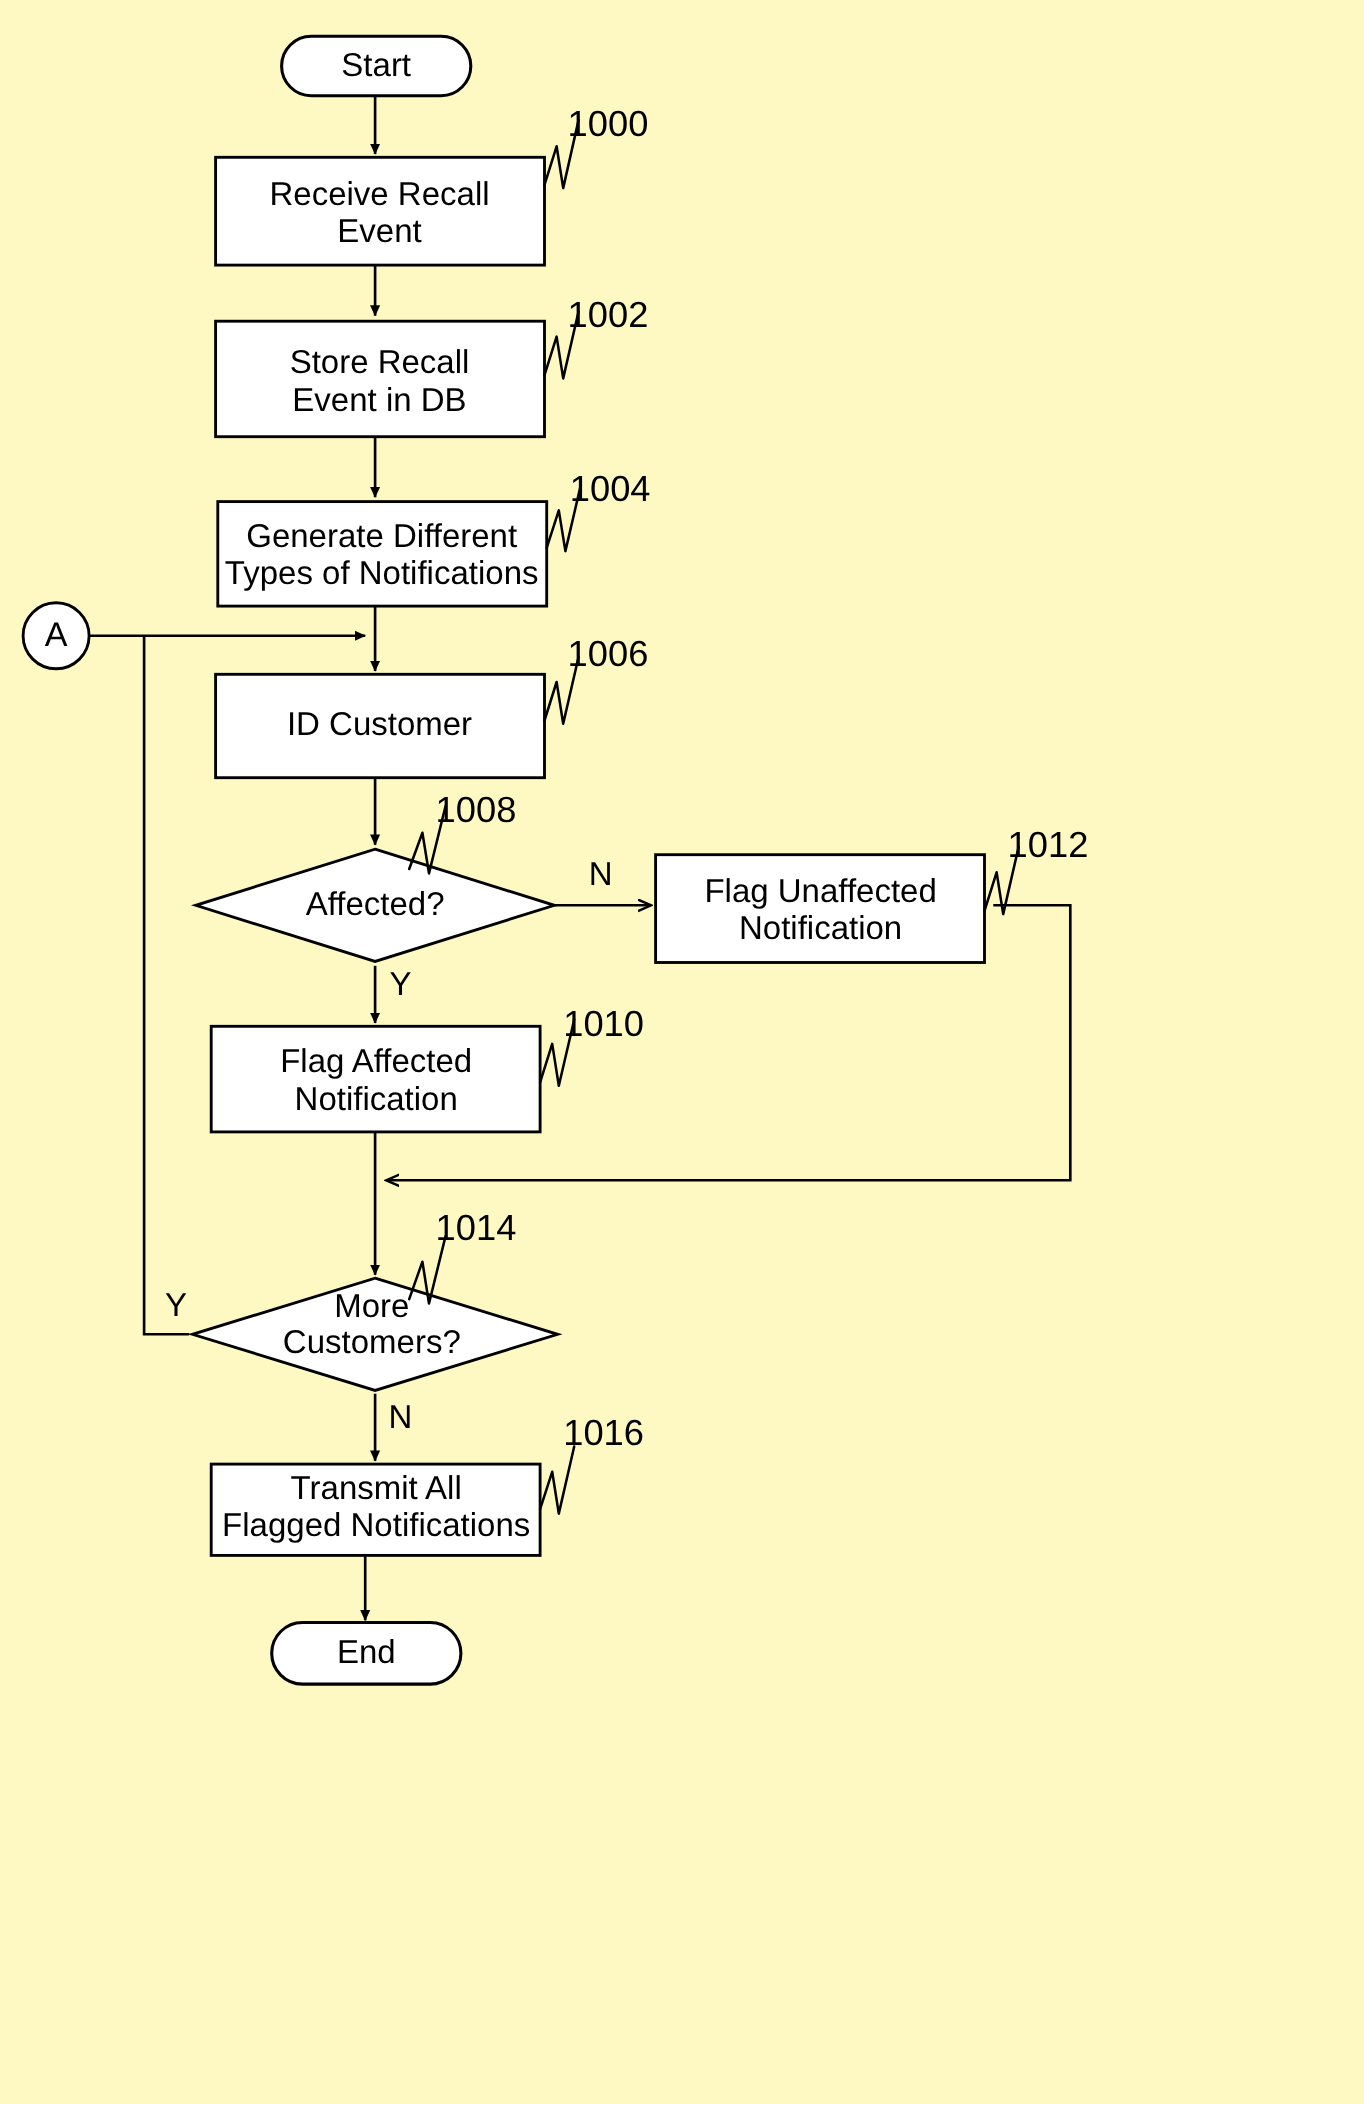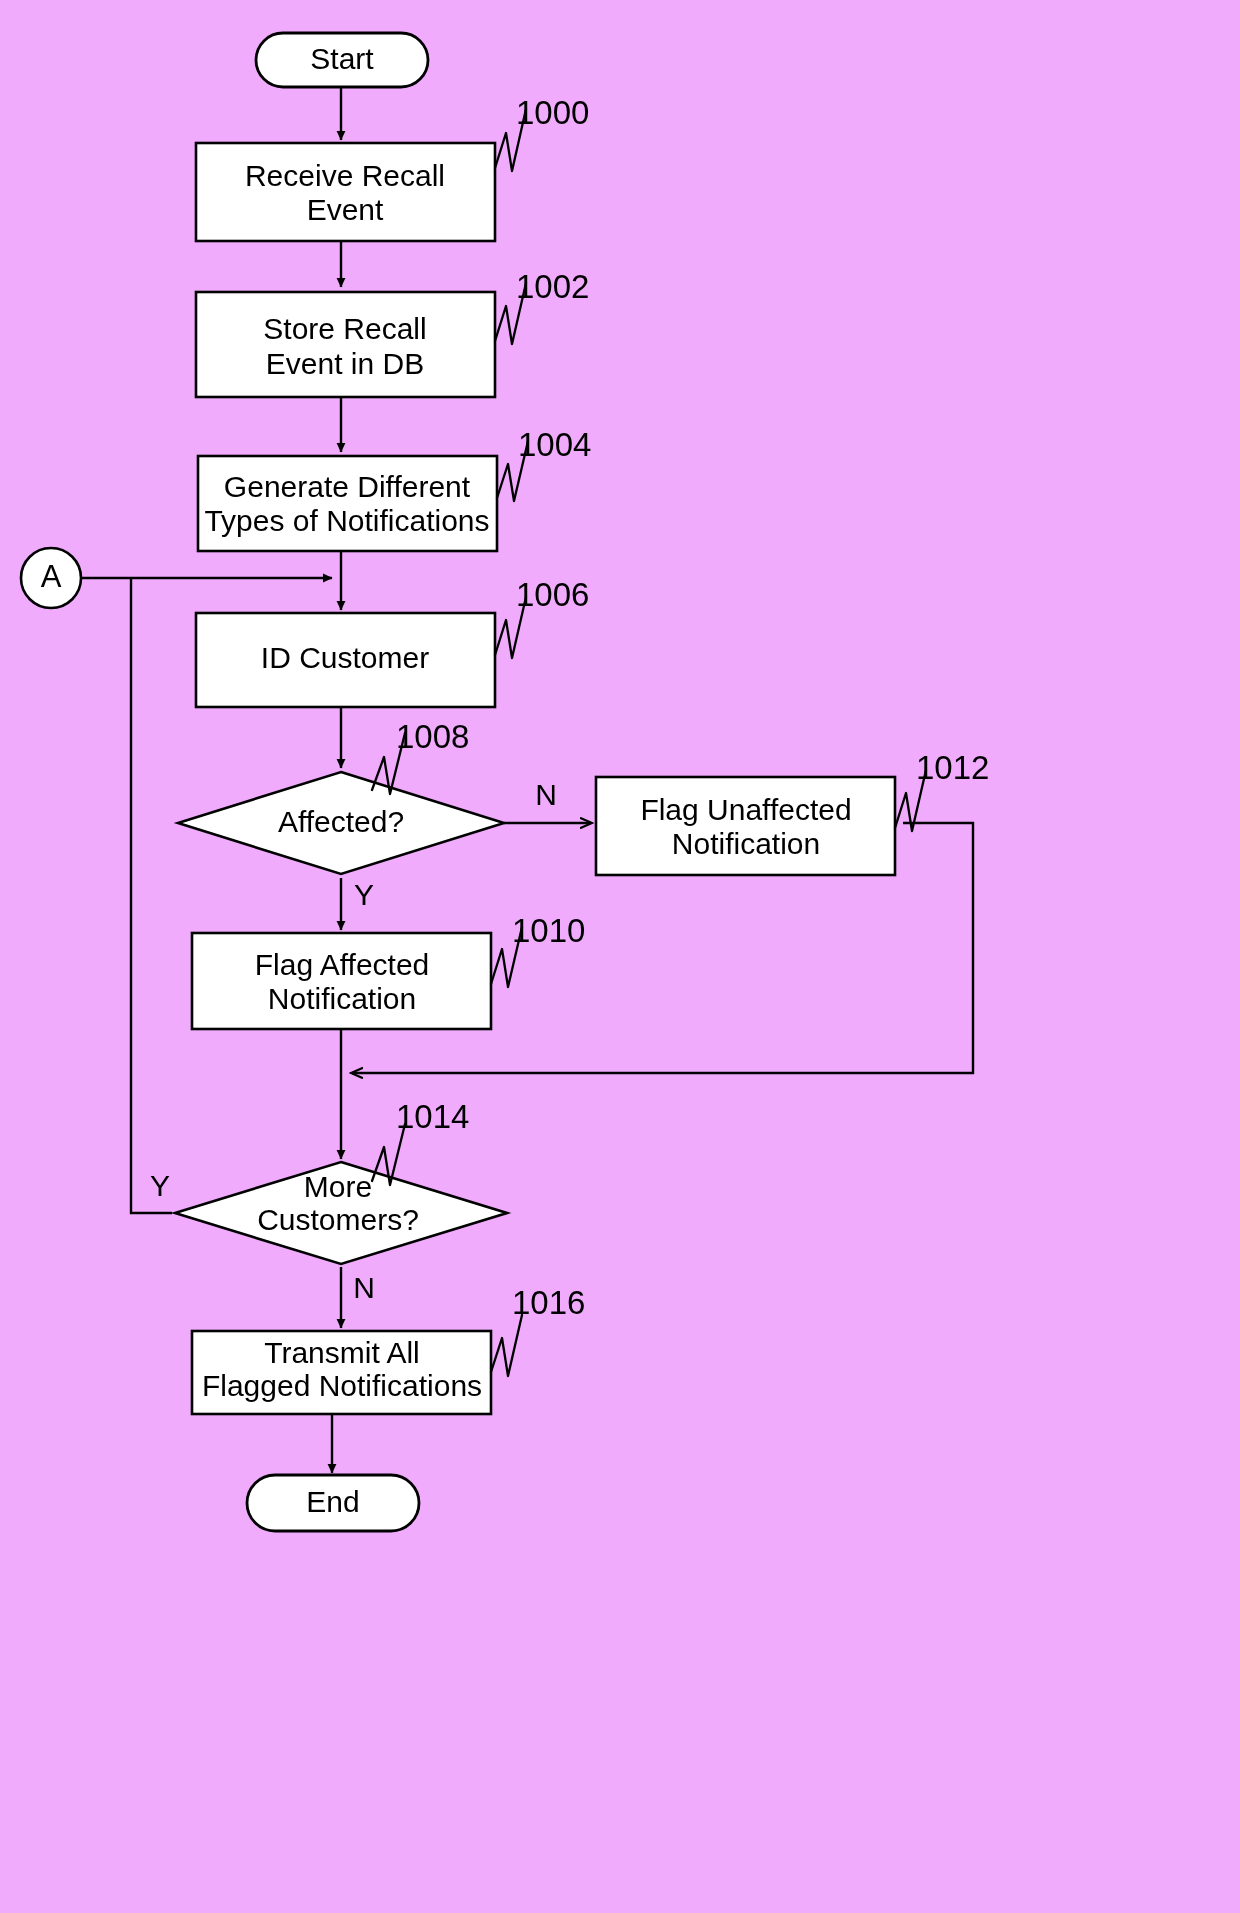--- a/index.html
+++ b/index.html
@@ -8,21 +8,21 @@
     background: #ffffff;
   }
   body {
     font-family: "Liberation Sans", sans-serif;
     color: #000000;
   }
   #figure-root {
     position: relative;
     width: 1240px;
     height: 1913px;
-    background: #f0abfc;
+    background: #fef9c3;
     overflow: hidden;
   }
   #figure-svg {
     position: absolute;
     left: 0;
     top: 0;
     width: 1240px;
     height: 1913px;
   }
   .node-shape {

